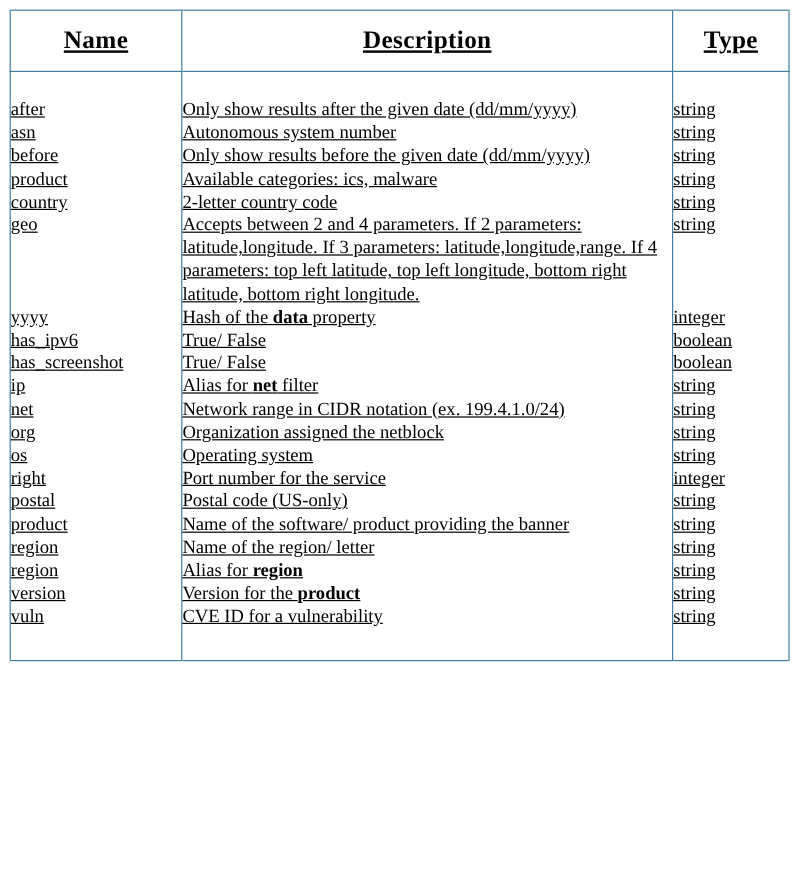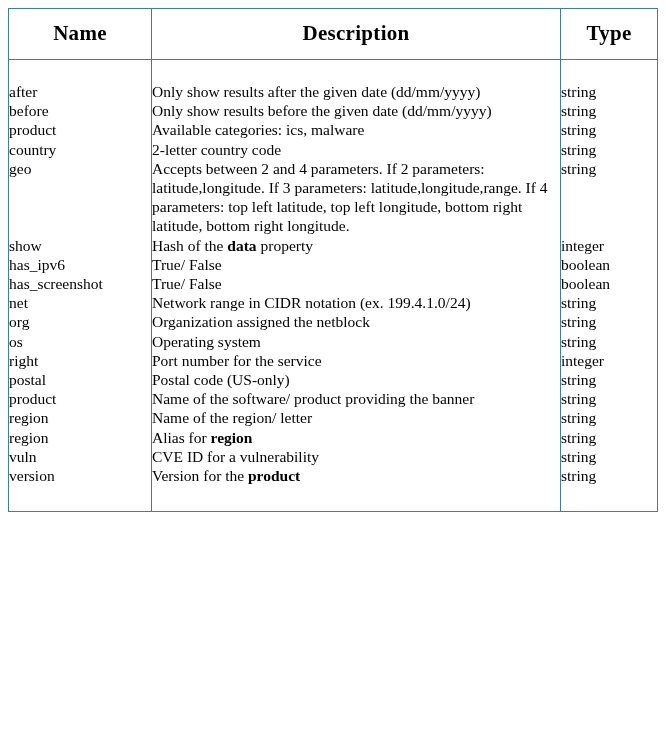--- a/index.html
+++ b/index.html
@@ -13,20 +13,21 @@
     font-family: "Liberation Serif", serif;
     color: #000000;
     overflow: hidden;
   }
   .page {
     position: relative;
     width: 665px;
     height: 734px;
     box-sizing: border-box;
     padding: 8px 8px;
+    text-decoration: underline;
   }
   table.filters {
     width: 649px;
     border-collapse: collapse;
     table-layout: fixed;
     border: 1px solid #3f7f9c;
   }
   table.filters col.c-name { width: 143px; }
   table.filters col.c-desc { width: 409px; }
   table.filters col.c-type { width: 97px; }
@@ -99,55 +100,65 @@
           <td></td>
           <td></td>
           <td></td>
         </tr>
         <tr>
           <td class="name">after</td>
           <td class="desc">Only show results after the given date (dd/mm/yyyy)</td>
           <td class="type">string</td>
         </tr>
         <tr>
+          <td class="name">asn</td>
+          <td class="desc">Autonomous system number</td>
+          <td class="type">string</td>
+        </tr>
+        <tr>
           <td class="name">before</td>
           <td class="desc">Only show results before the given date (dd/mm/yyyy)</td>
           <td class="type">string</td>
         </tr>
         <tr>
           <td class="name">product</td>
           <td class="desc">Available categories: ics, malware</td>
           <td class="type">string</td>
         </tr>
         <tr>
           <td class="name">country</td>
           <td class="desc">2-letter country code</td>
           <td class="type">string</td>
         </tr>
         <tr>
           <td class="name">geo</td>
           <td class="desc">Accepts between 2 and 4 parameters. If 2 parameters: latitude,longitude. If 3 parameters: latitude,longitude,range. If 4 parameters: top left latitude, top left longitude, bottom right latitude, bottom right longitude.</td>
           <td class="type">string</td>
         </tr>
         <tr>
-          <td class="name">show</td>
+          <td class="name">yyyy</td>
           <td class="desc">Hash of the <b>data</b> property</td>
           <td class="type">integer</td>
         </tr>
         <tr>
           <td class="name">has_ipv6</td>
           <td class="desc">True/ False</td>
           <td class="type">boolean</td>
         </tr>
         <tr>
           <td class="name">has_screenshot</td>
           <td class="desc">True/ False</td>
           <td class="type">boolean</td>
         </tr>
         <tr>
+          <td class="name">ip</td>
+          <td class="desc">Alias for <b>net</b> filter</td>
+          <td class="type">string</td>
+        </tr>
+        <tr>
           <td class="name">net</td>
           <td class="desc">Network range in CIDR notation (ex. 199.4.1.0/24)</td>
           <td class="type">string</td>
         </tr>
         <tr>
           <td class="name">org</td>
           <td class="desc">Organization assigned the netblock</td>
           <td class="type">string</td>
         </tr>
         <tr>
@@ -174,27 +185,27 @@
           <td class="name">region</td>
           <td class="desc">Name of the region/ letter</td>
           <td class="type">string</td>
         </tr>
         <tr>
           <td class="name">region</td>
           <td class="desc">Alias for <b>region</b></td>
           <td class="type">string</td>
         </tr>
         <tr>
+          <td class="name">version</td>
+          <td class="desc">Version for the <b>product</b></td>
+          <td class="type">string</td>
+        </tr>
+        <tr>
           <td class="name">vuln</td>
           <td class="desc">CVE ID for a vulnerability</td>
-          <td class="type">string</td>
-        </tr>
-        <tr>
-          <td class="name">version</td>
-          <td class="desc">Version for the <b>product</b></td>
           <td class="type">string</td>
         </tr>
         <tr class="spacer-row bottom-spacer">
           <td></td>
           <td></td>
           <td></td>
         </tr>
       </tbody>
   </table>
 </div>

